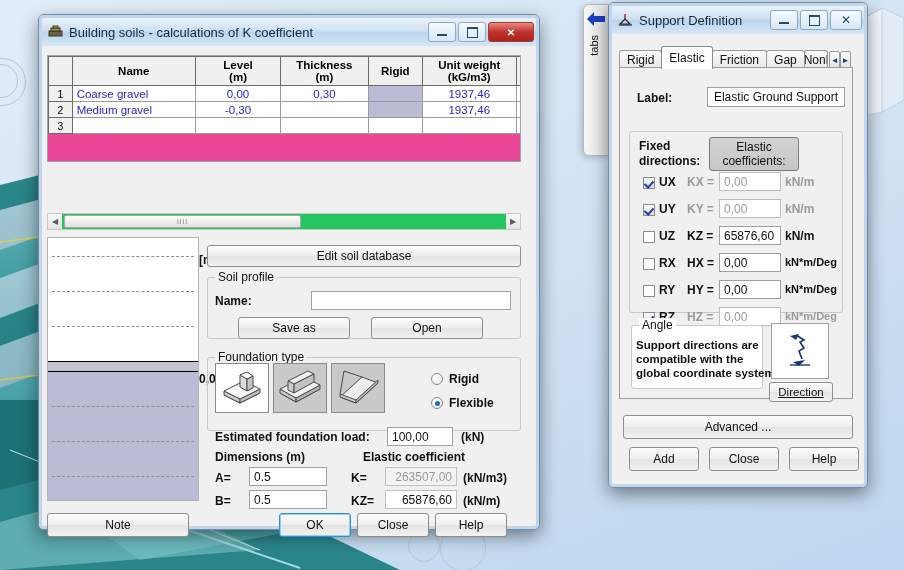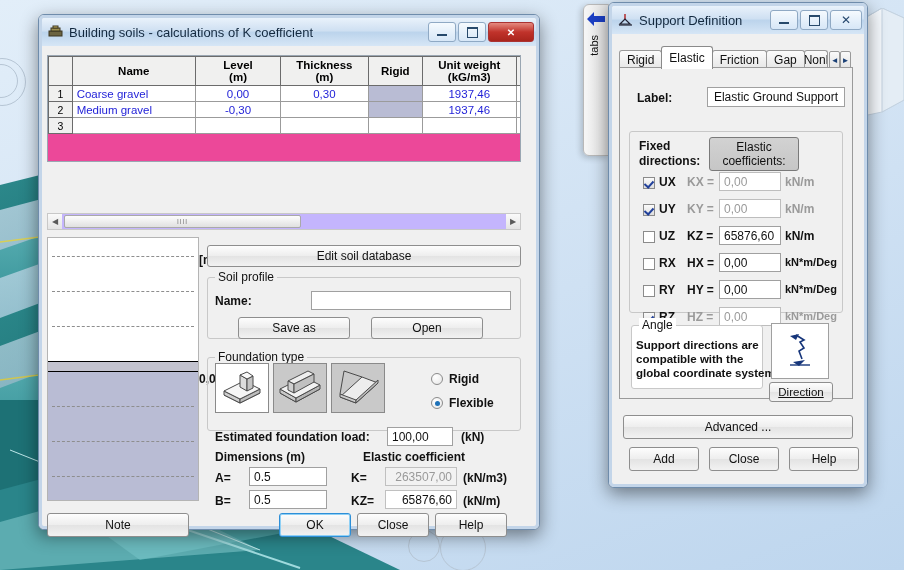--- a/index.html
+++ b/index.html
@@ -43,21 +43,21 @@
       font-size:11.5px;background:#fff;}
   table.soil td.rn{background:#f0f0ef;color:#000;text-align:center;border:1px solid #6b6b6b;
       font-size:10.5px;padding:0;}
   td.num{text-align:center;}
   td.clr{background:#b9bcd4 !important;}
   td.blank{background:#fff !important;}
   
   .hsb{position:absolute;height:15px;background:#f3f3f3;border:1px solid #c8c8c8;display:flex;align-items:stretch;}
   .hsb .ar{width:14px;background:linear-gradient(180deg,#fafafa,#e4e4e4);
       display:flex;align-items:center;justify-content:center;font-size:8px;color:#5a5a5a;}
-  .hsb .trk{flex:1;position:relative;background:#c4b5fd;}
+  .hsb .trk{flex:1;position:relative;background:#22c55e;}
   .hsb .thumb{position:absolute;left:2px;top:1px;bottom:1px;width:235px;
       border:1px solid #a9a9a9;border-radius:2px;
       background:linear-gradient(180deg,#fdfdfd,#e0e0e0);
       display:flex;align-items:center;justify-content:center;color:#888;font-size:8px;letter-spacing:1px;}
   
   .btn{border:1px solid #8e8e8e;border-radius:3px;
        background:linear-gradient(180deg,#fdfdfd 0%,#eeeeee 48%,#e3e3e3 50%,#f2f2f2 100%);
        font-size:12px;color:#111;display:flex;align-items:center;justify-content:center;
        font-family:"Liberation Sans", sans-serif;cursor:default;}
   .btn.def{border:1px solid #2d8fd8;box-shadow:0 0 0 1px #8fd0f5 inset;}

